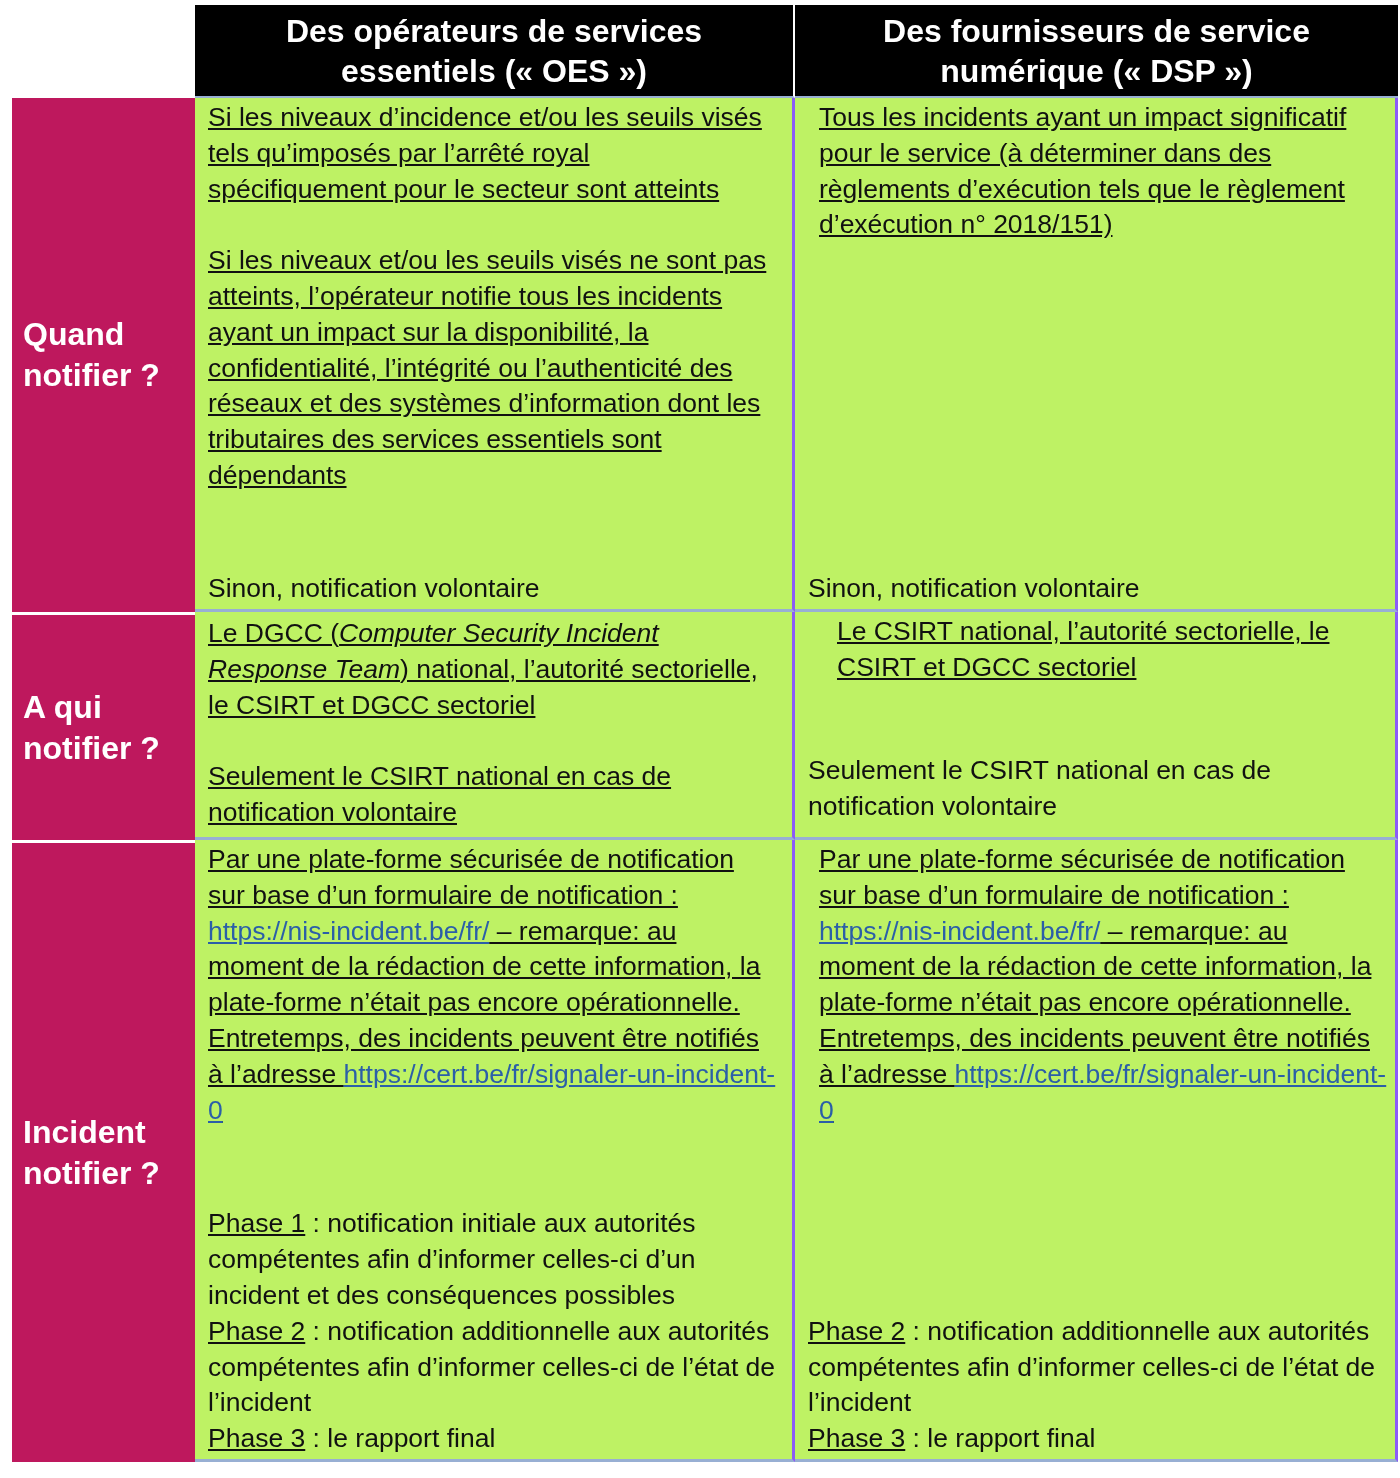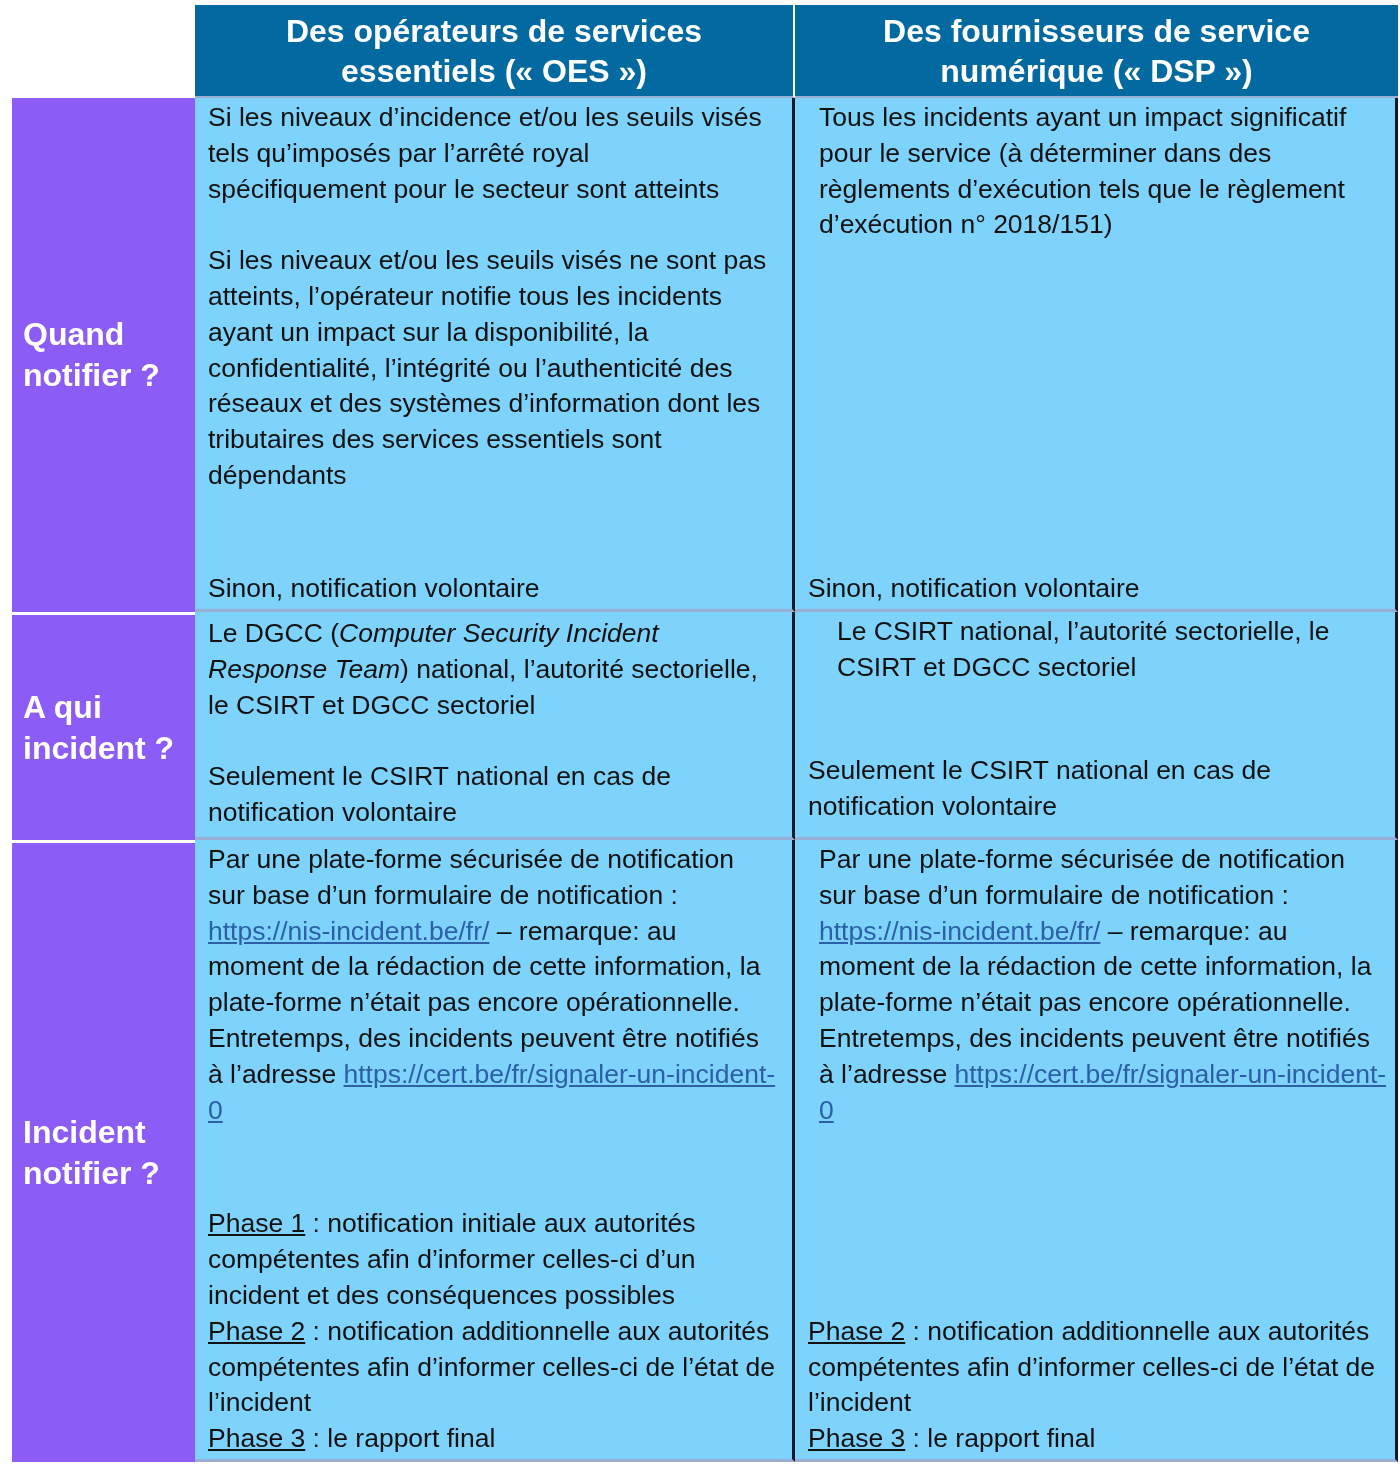--- a/index.html
+++ b/index.html
@@ -21,58 +21,59 @@
       top: 5px;
       width: 1386px;
       display: grid;
       grid-template-columns: 183px 600px 603px;
       grid-template-rows: 93px 514px 228px 622px;
     }
     .corner {
       background: #ffffff;
     }
     .colhead {
-      background: #0369a1;
+      background: #000000;
       color: #ffffff;
       font-weight: bold;
       font-size: 32px;
       line-height: 40px;
       text-align: center;
       display: flex;
       align-items: center;
       justify-content: center;
       padding: 0 20px;
       box-sizing: border-box;
       border-bottom: 2px solid #98afd3;
     }
     .colhead.c1 { border-right: 2px solid #ffffff; }
     .rowhead {
-      background: #8b5cf6;
+      background: #be185d;
       color: #ffffff;
       font-weight: bold;
       font-size: 32px;
       line-height: 41px;
       display: flex;
       align-items: center;
       padding-left: 11px;
       box-sizing: border-box;
       border-top: 3px solid #ffffff;
     }
     .rowhead.first { border-top: none; }
     .cell {
-      background: #7dd3fc;
+      background: #bef264;
       font-size: 26.5px;
       line-height: 35.8px;
       padding: 2px 8px 0 13px;
       box-sizing: border-box;
-      border-right: 3px solid #0f172a;
+      border-right: 3px solid #8b5cf6;
       border-bottom: 3px solid #98afd3;
       white-space: normal;
       position: relative;
       overflow: hidden;
+      text-decoration: underline;
     }
     .cell.c1 { border-left: 0; }
     .cell.c2 { border-left: 0; padding-left: 24px; }
     .para { display: block; }
     .gap { display: block; height: 35.8px; }
     .bottom-line {
       position: absolute;
       left: 13px;
       bottom: 2px;
     }
@@ -104,21 +105,21 @@
     <span class="gap"></span>
     <span class="para" style="width:570px;">Si les niveaux et/ou les seuils visés ne sont pas atteints, l’opérateur notifie tous les incidents ayant un impact sur la disponibilité, la confidentialité, l’intégrité ou l’authenticité des réseaux et des systèmes d’information dont les tributaires des services essentiels sont dépendants</span>
     <span class="bottom-line">Sinon, notification volontaire</span>
   </div>
   <div class="cell c2">
     <span class="para">Tous les incidents ayant un impact significatif pour le service (à déterminer dans des règlements d’exécution tels que le règlement d’exécution n° 2018/151)</span>
     <span class="bottom-line">Sinon, notification volontaire</span>
   </div>
 
   <div class="rowhead">
-    <span style="max-width:160px;">A qui incident ?</span>
+    <span style="max-width:160px;">A qui notifier ?</span>
   </div>
   <div class="cell c1" style="padding-top:4px;">
     <span class="para" style="width:560px;">
       <span>Le DGCC (</span><em>Computer Security Incident Response Team</em><span>) national, l’autorité sectorielle, le CSIRT et DGCC sectoriel</span>
     </span>
     <span class="gap"></span>
     <span class="para" style="width:560px;">Seulement le CSIRT national en cas de notification volontaire</span>
   </div>
   <div class="cell c2">
     <span class="para" style="width:560px;margin-left:18px;">Le CSIRT national, l’autorité sectorielle, le CSIRT et DGCC sectoriel</span>

